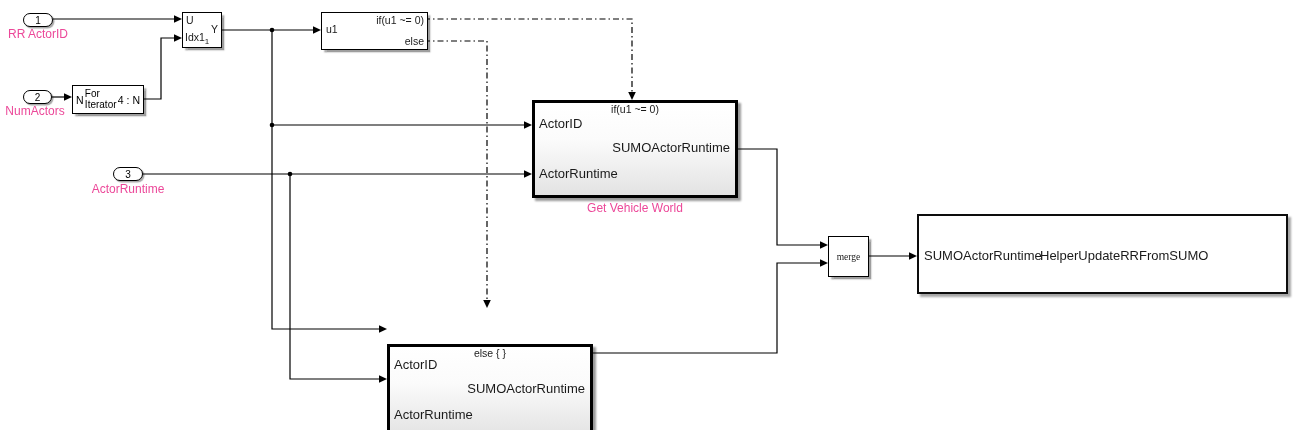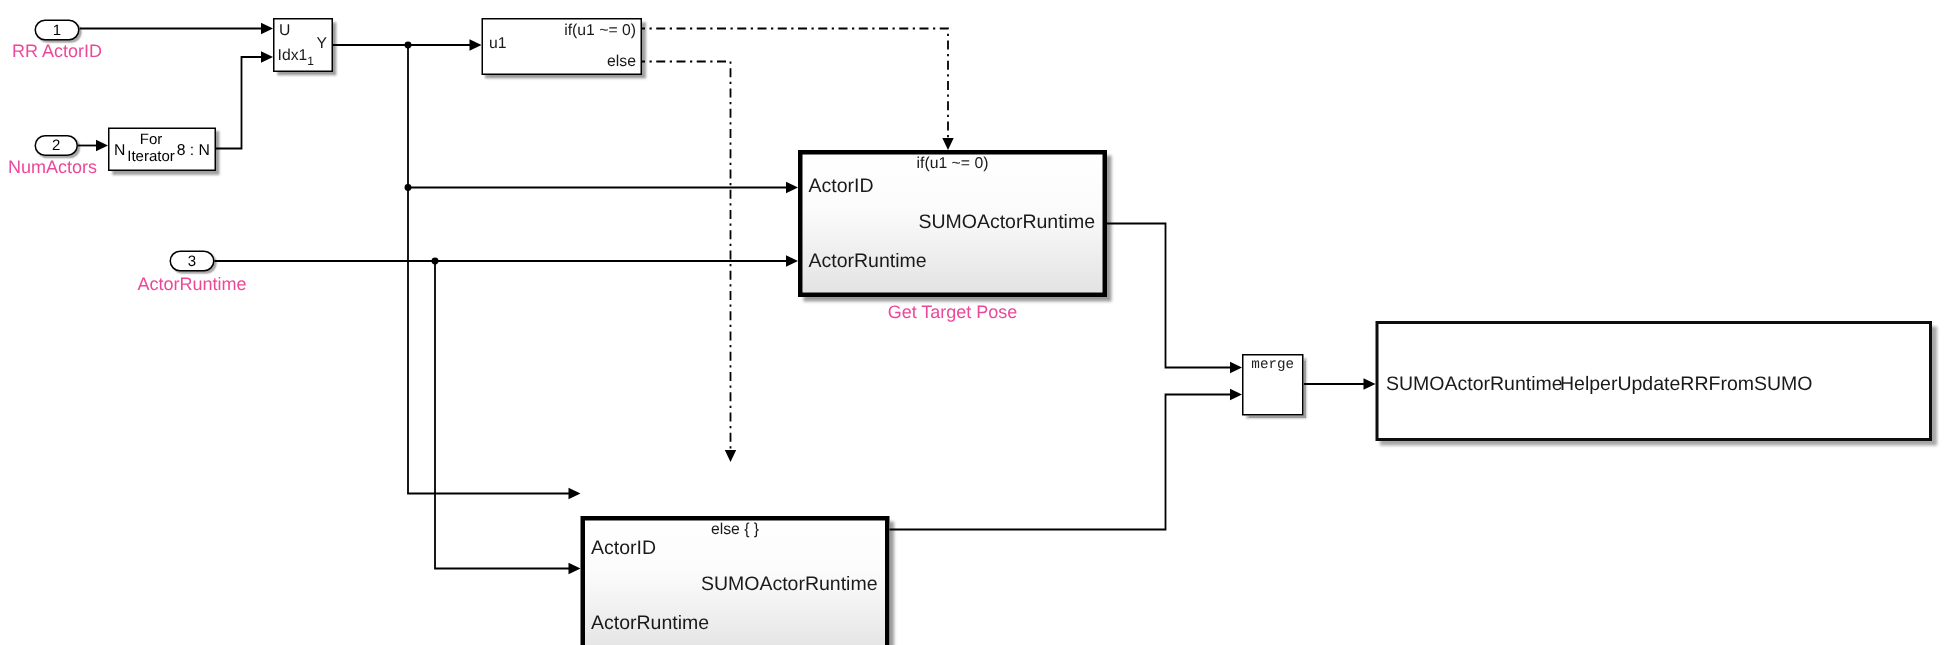--- a/index.html
+++ b/index.html
@@ -18,25 +18,25 @@
   .oval{
     border:1.5px solid #000;border-radius:8px;background:#fff;
     display:flex;align-items:center;justify-content:center;
     font-size:10px;box-shadow:1.5px 1.5px 1px rgba(0,0,0,0.35);
   }
   .lbl{position:absolute;font-size:12px;line-height:14px;text-align:center;white-space:nowrap;color:#ec4899;}
   .pl{position:absolute;font-size:13px;line-height:13px;white-space:nowrap;color:#1a1a1a;}
   .sl{position:absolute;font-size:10.5px;line-height:12px;white-space:nowrap;color:#1a1a1a;}
   .cond{position:absolute;left:0;right:0;top:0;text-align:center;font-size:10.5px;line-height:13px;color:#1a1a1a;}
   .fit{display:flex;align-items:center;justify-content:space-between;padding:0 3px;font-size:10.5px;}
-  .fit .mid{font-size:10px;line-height:10.5px;text-align:center;}
+  .fit .mid{font-size:10px;line-height:10.5px;text-align:left;}
   .merge{
     border:1.2px solid #000;box-shadow:2.5px 2.5px 1.5px rgba(0,0,0,0.38);
-    display:flex;justify-content:center;
-    font-family:Liberation Mono, monospace;font-size:9.5px;color:#222;
+    display:flex;align-items:center;justify-content:center;
+    font-family:Liberation Serif, serif;font-size:9.5px;color:#222;
   }
   .upd{border:2px solid #0d0d0d;box-shadow:3px 3px 2px rgba(0,0,0,0.35);background:#fff;}
   sub.idx{font-size:8px;}
 </style>
 </head>
 <body>
 
 <div id="canvas">
 
   <svg id="wires" width="1302" height="430">
@@ -91,42 +91,42 @@
 
   <div class="blk oval" style="left:113px;top:167px;width:30px;height:14px;">
     <span>3</span>
   </div>
   <div class="lbl" style="left:91px;top:182px;width:74px;">ActorRuntime</div>
 
   <div class="blk thin fit" style="left:72px;top:85px;width:72px;height:29px;">
     <span>N</span>
     <span class="mid"><span>For</span><br>
       <span>Iterator</span></span>
-    <span>8 : N</span>
+    <span>4 : N</span>
   </div>
 
   <div class="blk thin" style="left:182px;top:12px;width:40px;height:36px;">
     <span class="sl" style="left:3px;top:1px;">U</span>
     <span class="sl" style="left:2px;top:18px;"><span>Idx1</span><sub class="idx">1</sub></span>
     <span class="sl" style="right:3px;top:10px;">Y</span>
   </div>
 
   <div class="blk thin" style="left:321px;top:12px;width:107px;height:38px;">
     <span class="sl" style="left:4px;top:10px;">u1</span>
     <span class="sl" style="right:3px;top:1px;">if(u1 ~= 0)</span>
     <span class="sl" style="right:3px;bottom:2px;">else</span>
   </div>
 
   <div class="blk subsys" style="left:532px;top:100px;width:206px;height:98px;">
     <span class="cond">if(u1 ~= 0)</span>
     <span class="pl" style="left:4px;top:14px;">ActorID</span>
     <span class="pl" style="right:5px;top:38px;">SUMOActorRuntime</span>
     <span class="pl" style="left:4px;top:64px;">ActorRuntime</span>
   </div>
-  <div class="lbl" style="left:532px;top:201px;width:206px;">Get Target Pose</div>
+  <div class="lbl" style="left:532px;top:201px;width:206px;">Get Vehicle World</div>
 
   <div class="blk subsys" style="left:387px;top:308px;width:206px;height:95px;margin-top:36px;">
     <span class="cond">else { }</span>
     <span class="pl" style="left:4px;top:11px;">ActorID</span>
     <span class="pl" style="right:5px;top:35px;">SUMOActorRuntime</span>
     <span class="pl" style="left:4px;top:61px;">ActorRuntime</span>
   </div>
 
   <div class="blk merge" style="left:828px;top:236px;width:41px;height:41px;">
     <span>merge</span>

